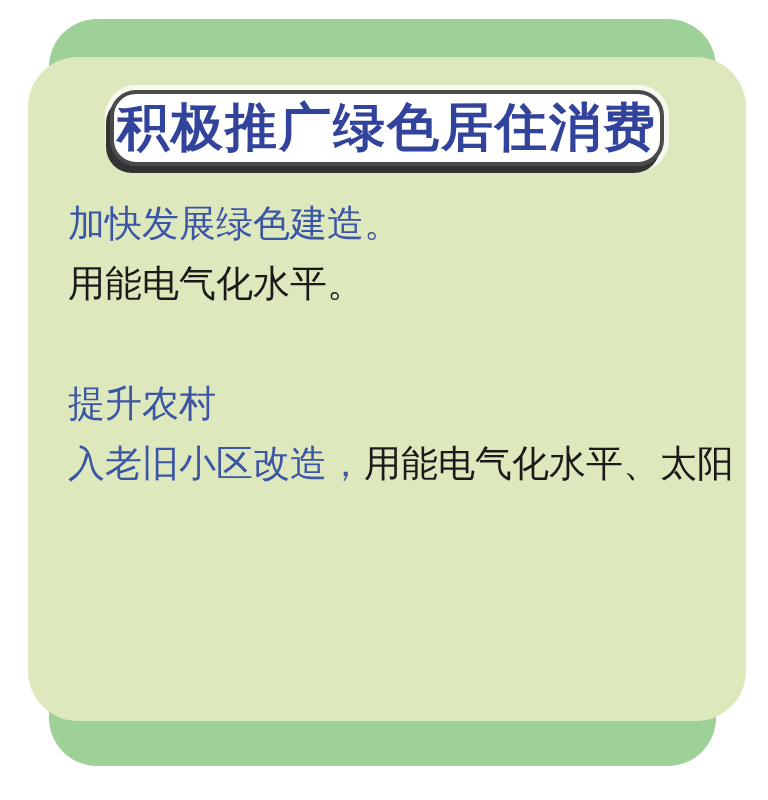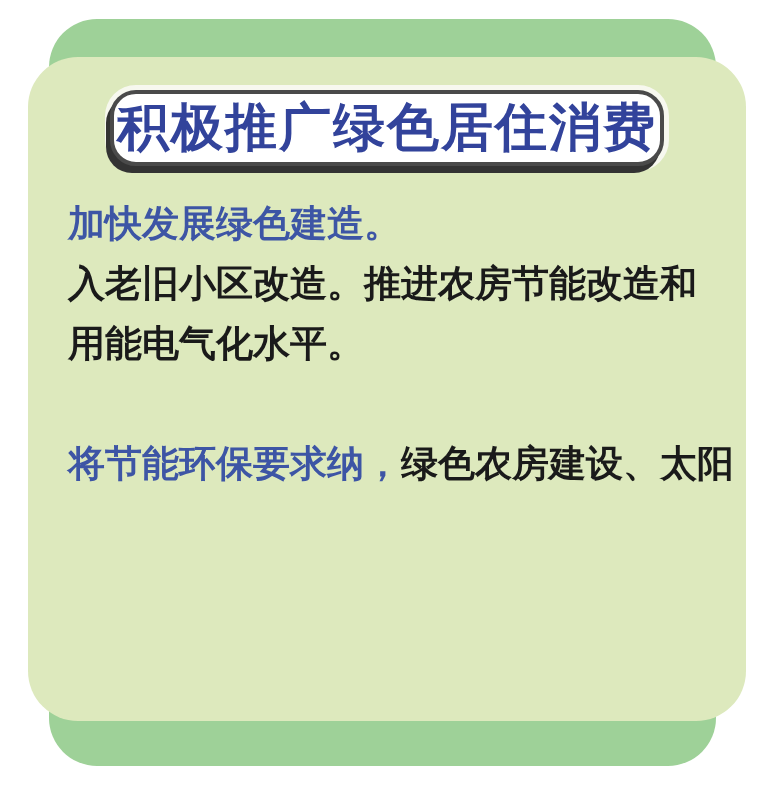--- a/index.html
+++ b/index.html
@@ -50,21 +50,21 @@
     letter-spacing: 2px;
     color: #32439b;
     white-space: nowrap;
   }
   .text-block {
     padding: 28px 38px 0 40px;
   }
   .para {
     margin: 0;
     font-size: 37px;
-    font-weight: 700;
+    font-weight: 400;
     line-height: 60px;
     color: #1a1a1a;
   }
   .para + .para { margin-top: 60px; }
   .line { display: flex; white-space: nowrap; }
   .hl { color: #3d55a5; }
 </style>
 </head>
 <body>
 
@@ -76,31 +76,29 @@
       <span class="banner-text">积极推广绿色居住消费</span>
     </div>
 
     <div class="text-block">
 
       <p class="para">
         <span class="line">
             <span class="hl">加快发展绿色建造。</span>
           </span>
         <span class="line">
-            <span>入老旧小区改造。推进农房节能改造和</span>
-          </span>
-        <span class="line">
             <span>用能电气化水平。</span>
           </span>
       </p>
 
       <p class="para">
         <span class="line">
+            <span class="hl">提升农村</span>
           </span>
         <span class="line">
-            <span class="hl">将节能环保要求纳，</span>
-            <span>绿色农房建设、太阳</span>
+            <span class="hl">入老旧小区改造，</span>
+            <span>用能电气化水平、太阳</span>
           </span>
       </p>
 
     </div>
   </div>
 </div>
 
 </body></html>

